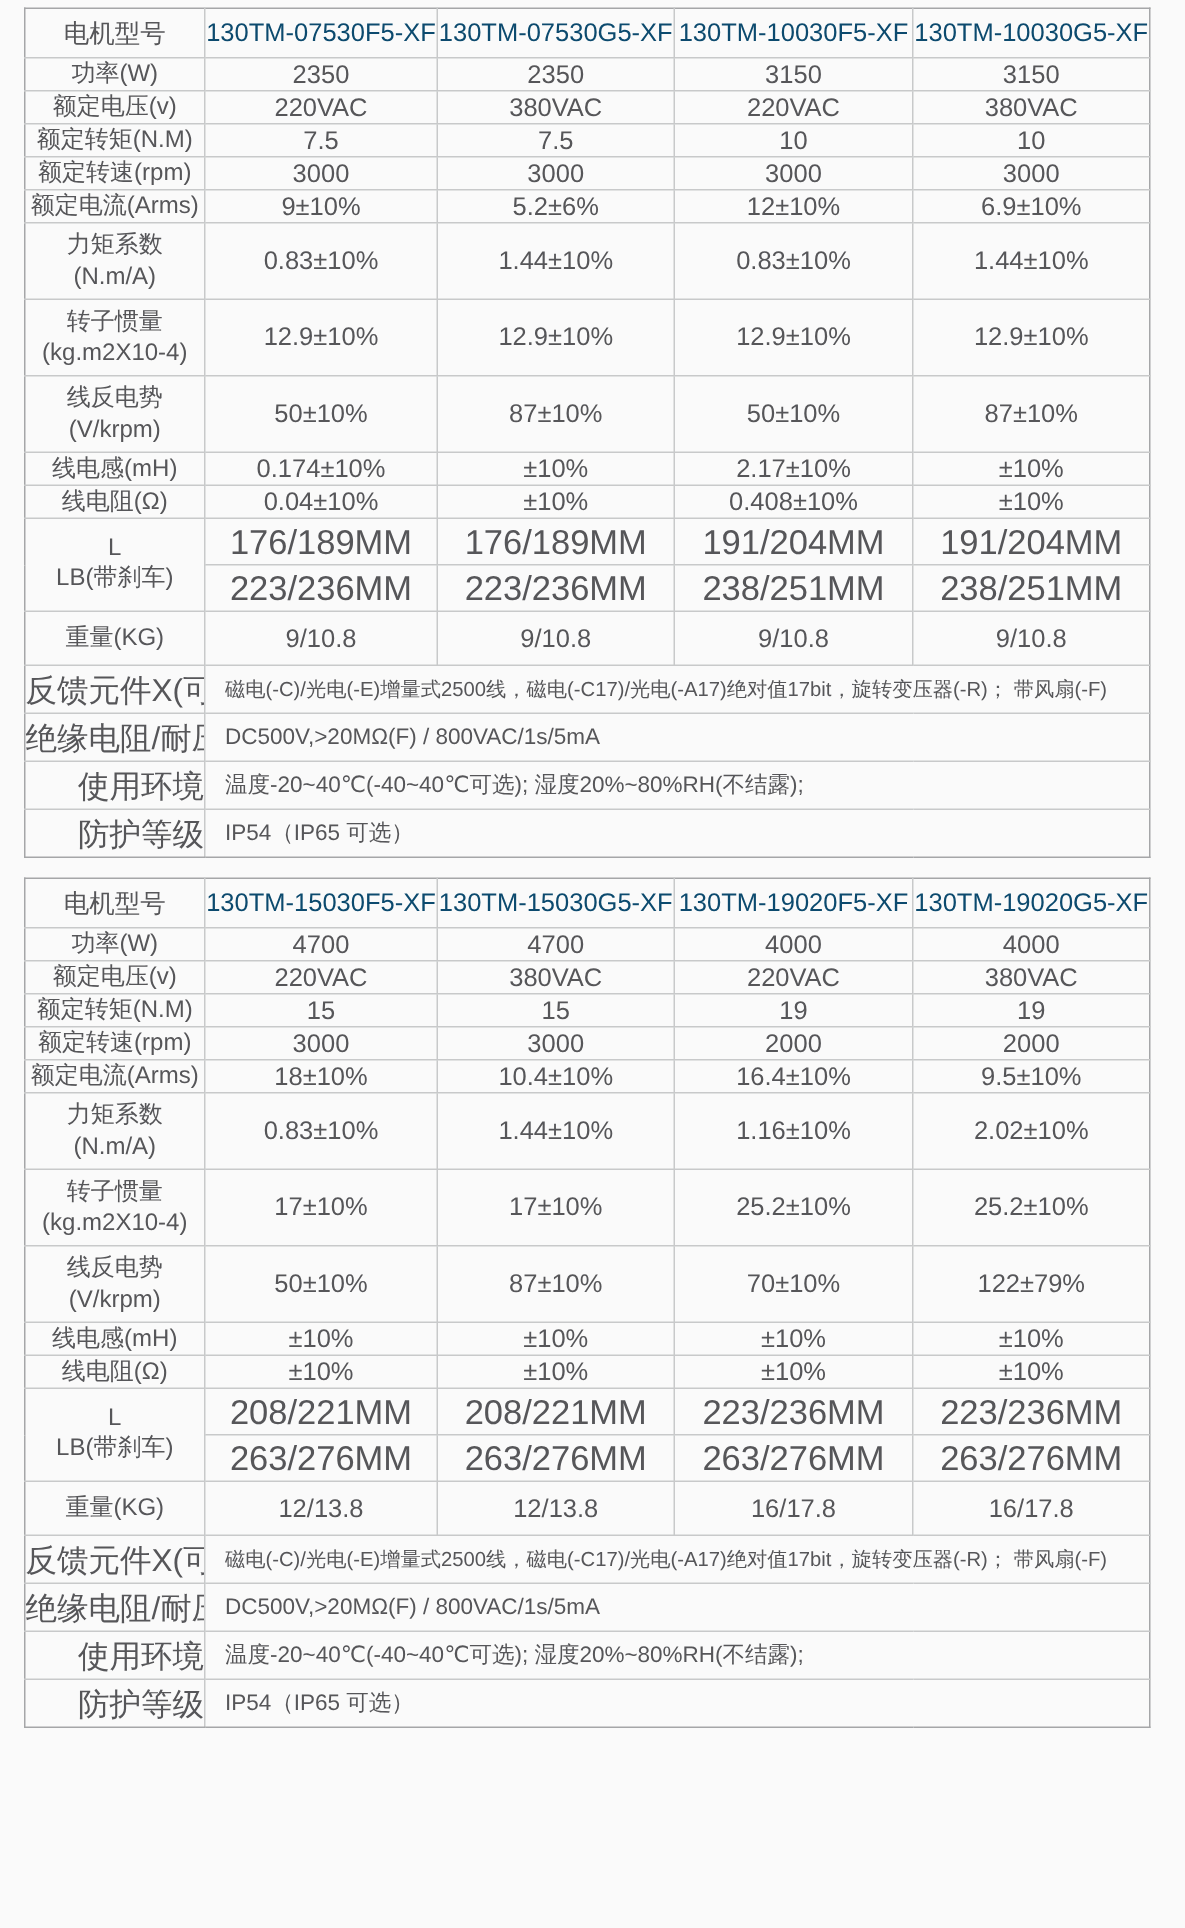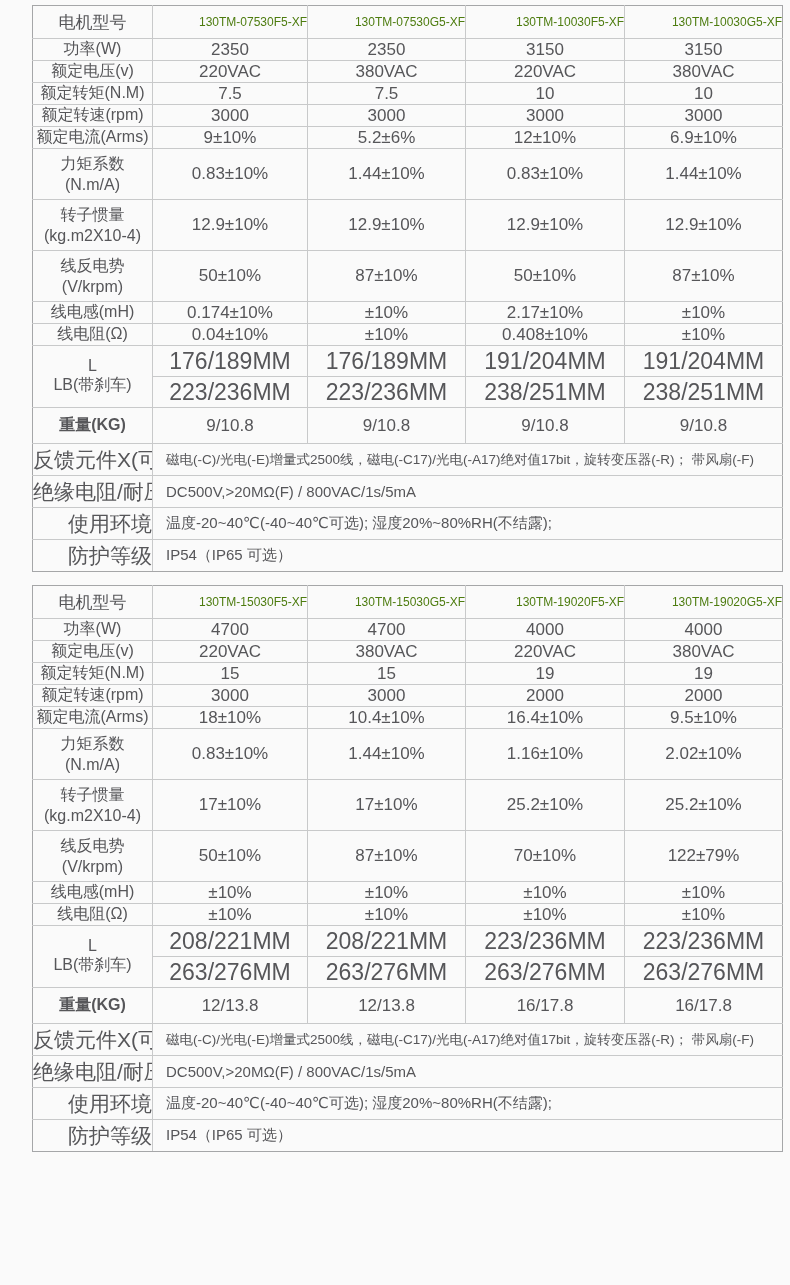--- a/index.html
+++ b/index.html
@@ -3,21 +3,21 @@
 <meta charset="utf-8">
 <style>
   html,body{margin:0;padding:0;}
   body{
     width:790px;height:1285px;
     background:#fafafa;
     font-family:"Liberation Sans","DejaVu Sans",sans-serif;
     color:#565659;
     overflow:hidden;
   }
-  .page{box-sizing:border-box;padding:5px 20px 0 32px;}
+  .page{box-sizing:border-box;padding:5px 20px 0 16px;}
   table.spec-table{
     border-collapse:collapse;
     table-layout:fixed;
     width:750px;
     background:#fafafa;
   }
   table.spec-table.t1{margin-bottom:13px;}
   th,td{
     border:1px solid #c8c9ca;
     text-align:center;
@@ -28,34 +28,34 @@
     white-space:nowrap;
   }
   
   .spec-table tr:first-child > *{border-top-color:#a5a6a8;}
   .spec-table tr:last-child  > *{border-bottom-color:#a5a6a8;}
   .spec-table tr > *:first-child{border-left-color:#a5a6a8;}
   .spec-table tr > *:last-child {border-right-color:#a5a6a8;}
 
   tr.row-model{height:33px;}
   tr.row-model th{font-size:17px;}
-  tr.row-model td{font-size:12px;color:#4d7c0f;text-align:right;}
+  tr.row-model td{font-size:17px;color:#0c4a6e;}
 
   tr.row-spec{height:14px;}
   tr.row-spec th{font-size:16px;}
   tr.row-spec td{font-size:17px;}
 
   tr.row-tall{height:51px;}
   tr.row-tall th div{line-height:21px;font-size:16px;}
 
   tr.row-dim{height:31px;}
   tr.row-dim td{font-size:23px;}
 
   tr.row-weight{height:36px;}
-  tr.row-weight th{font-size:16px;font-weight:bold;}
+  tr.row-weight th{font-size:16px;}
   tr.row-weight td{font-size:17px;}
 
   tr.row-footer{height:32px;}
   tr.row-footer th{font-size:21px;text-align:right;}
   tr.row-footer td{
     font-size:15px;
     text-align:left;
     padding:0 4px 0 13px;
   }
   tr.row-footer.footer-long td{font-size:13.5px;margin-top:20px;}

